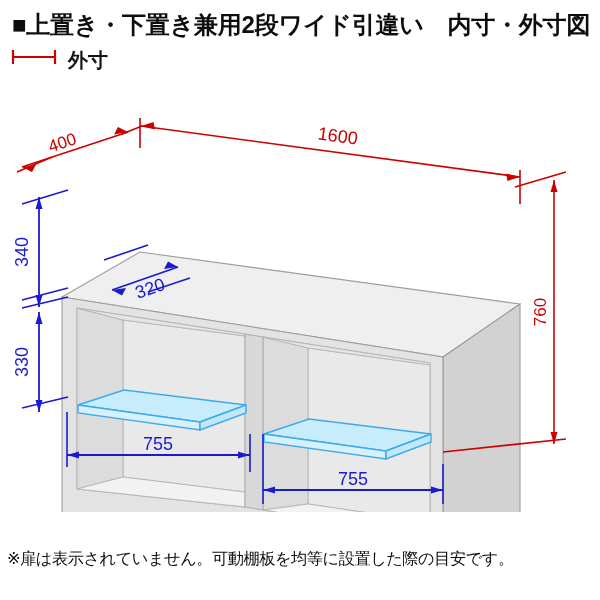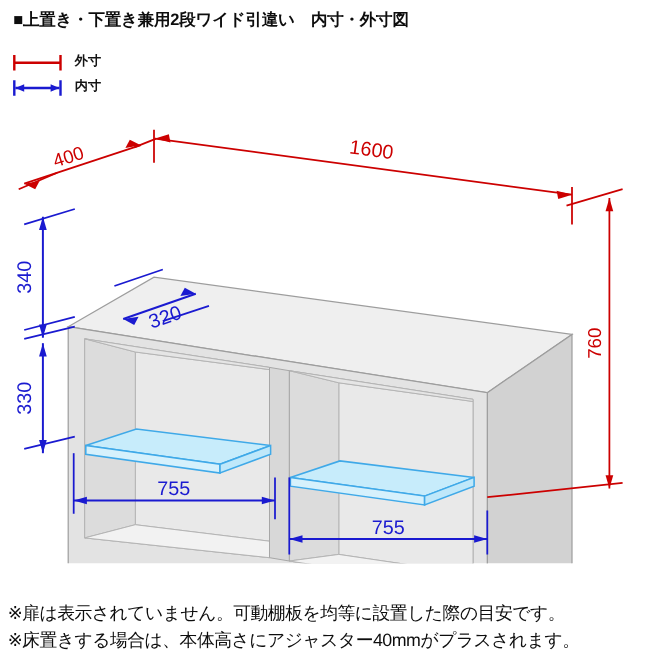--- a/index.html
+++ b/index.html
@@ -15,21 +15,21 @@
     font-family: "Liberation Sans", "DejaVu Sans", sans-serif;
     overflow: hidden;
   }
 
   
   #title {
     position: absolute;
     left: 12px;
     top: 9px;
     width: 580px;
-    font-size: 15px;
+    font-size: 24px;
     font-weight: bold;
     color: #0d0d0d;
     letter-spacing: -0.2px;
     white-space: nowrap;
   }
 
   
   #legend {
     position: absolute;
     left: 10px;
@@ -44,21 +44,21 @@
     position: absolute;
     left: 0;
     top: 0;
     width: 52px;
     height: 23px;
   }
   .legend-label {
     position: absolute;
     left: 58px;
     top: 1px;
-    font-size: 12px;
+    font-size: 20px;
     font-weight: bold;
     color: #141414;
     white-space: nowrap;
   }
 
   
   #drawing {
     position: absolute;
     left: 0;
     top: 112px;
@@ -104,32 +104,20 @@
       <span class="legend-sym">
         <svg width="52" height="23" viewBox="0 0 52 23">
           <line x1="3" y1="4" x2="3" y2="18" stroke="#cc0000" stroke-width="2.2"></line>
           <line x1="45" y1="4" x2="45" y2="18" stroke="#cc0000" stroke-width="2.2"></line>
           <line x1="3" y1="11" x2="45" y2="11" stroke="#cc0000" stroke-width="2.2"></line>
         </svg>
       </span>
       <span class="legend-label">外寸</span>
     </div>
 
-    <div class="legend-row">
-      <span class="legend-sym">
-        <svg width="52" height="23" viewBox="0 0 52 23">
-          <line x1="3" y1="4" x2="3" y2="18" stroke="#1a1ad0" stroke-width="2.2"></line>
-          <line x1="45" y1="4" x2="45" y2="18" stroke="#1a1ad0" stroke-width="2.2"></line>
-          <line x1="4" y1="11" x2="44" y2="11" stroke="#1a1ad0" stroke-width="2.2"></line>
-          <path d="M4,11 L12,7.6 L12,14.4 Z" fill="#1a1ad0"></path>
-          <path d="M44,11 L36,7.6 L36,14.4 Z" fill="#1a1ad0"></path>
-        </svg>
-      </span>
-      <span class="legend-label">内寸</span>
-    </div>
 
 
   </div>
 
   <div id="drawing">
     <svg width="600" height="400" viewBox="0 0 600 400">
 
       <g>
 
         <polygon points="62,185 140,140 520,192 443,245" fill="#efefef" stroke="#9d9d9d" stroke-width="1.1"></polygon>
@@ -247,16 +235,15 @@
         <path d="M443,378 L431,374.5 L431,381.5 Z" fill="#1a1ad0"></path>
         <text x="353" y="373" font-family="'Liberation Sans', sans-serif" font-size="18" fill="#1a1ad0" text-anchor="middle">755</text>
       </g>
 
     </svg>
   </div>
 
 
   <div id="notes">
     <div class="note-line">※扉は表示されていません。可動棚板を均等に設置した際の目安です。</div>
-    <div class="note-line">※床置きする場合は、本体高さにアジャスター40mmがプラスされます。</div>
   </div>
 
 </div>
 
 </body></html>

